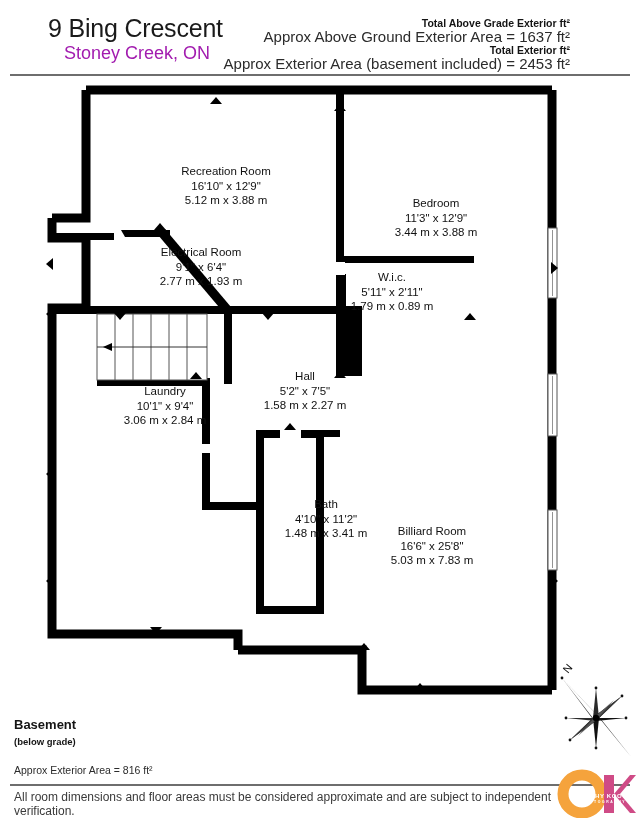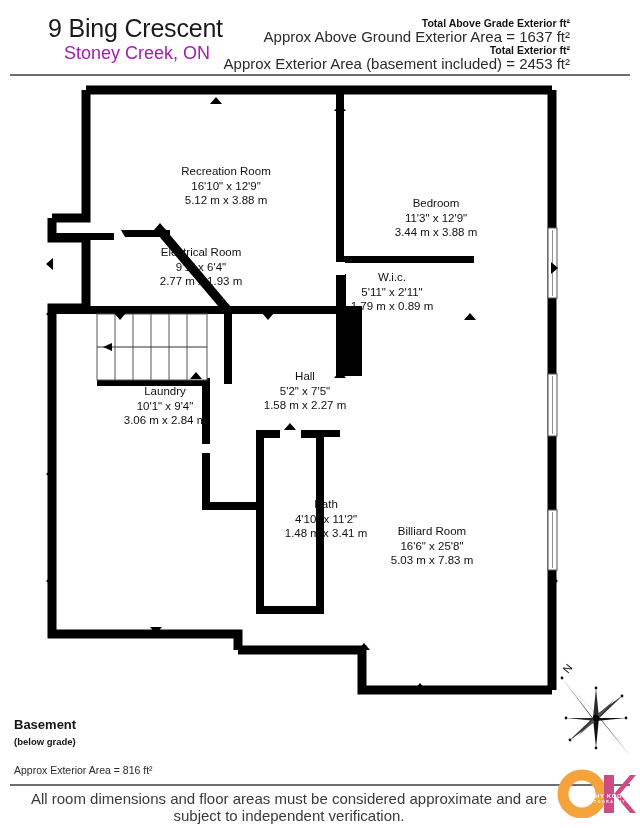--- a/index.html
+++ b/index.html
@@ -105,21 +105,21 @@
   #basement-area {
     position: absolute; left: 14px; top: 66px;
     font-size: 10.5px; font-weight: 400; color: #2b2b2b;
   }
   #footer-rule {
     position: absolute; left: 10px; top: 86px;
     width: 620px; height: 1.5px; background: #6e6e6e;
   }
   #disclaimer {
     position: absolute; left: 14px; top: 92px;
-    font-size: 15px; color: #3a3a3a; text-align: center;
+    font-size: 12px; color: #3a3a3a;
   }
 
   
   #logo {
     position: absolute;
     left: 556px; top: 768px;
     width: 80px; height: 50px;
   }
   #logo-tag {
     position: absolute;

